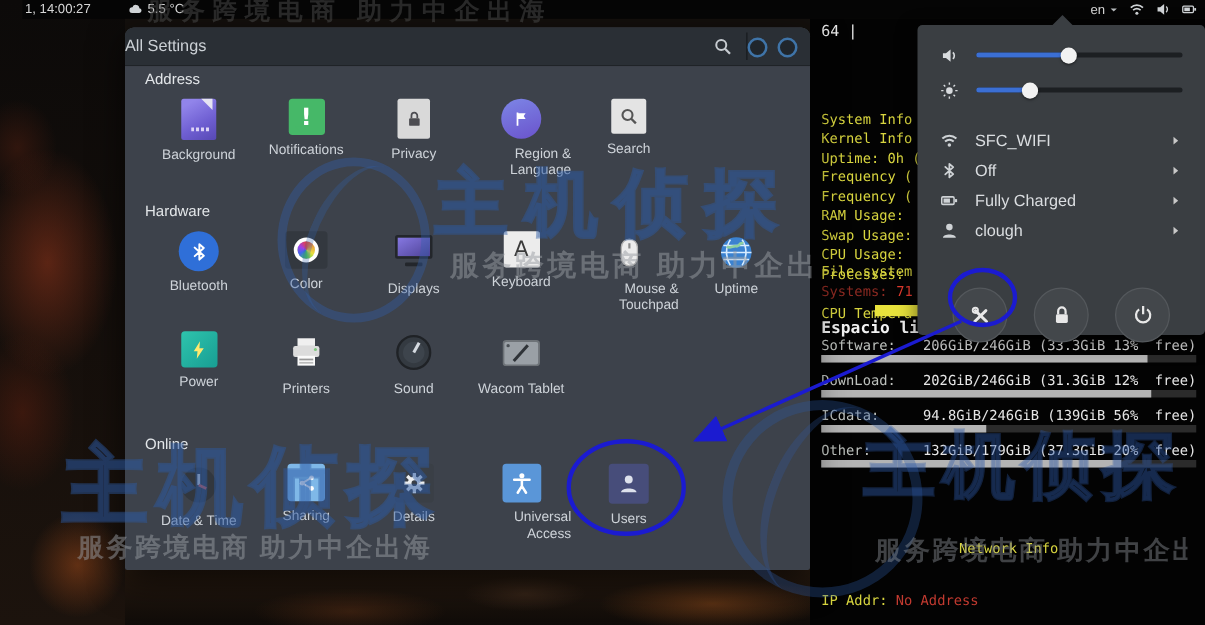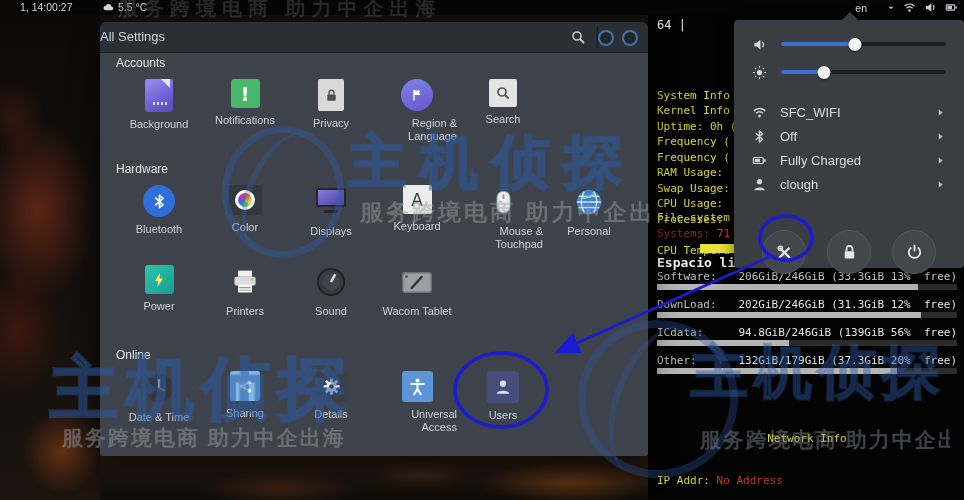--- a/index.html
+++ b/index.html
@@ -22,21 +22,21 @@
   
   .topbar{position:absolute;left:18px;top:0;width:964px;height:15px;background:#050505;z-index:15;
           color:#d6d6d6;font-size:10.5px;}
   .tb-clock{position:absolute;left:2px;top:1px;}
   .tb-cloud{position:absolute;left:84px;top:1px;width:13px;height:13px;color:#cfd3d6;}
   .tb-temp{position:absolute;left:100px;top:1px;}
   .tb-right{position:absolute;right:8px;top:0;height:15px;display:flex;align-items:center;gap:8px;}
   .tb-ico{width:13px;height:13px;color:#cfd3d6;display:inline-flex;}
   .tb-ico svg{width:100%;height:100%;}
   .tb-cloud svg{width:100%;height:100%;}
-  .tb-lang{display:inline-flex;align-items:center;gap:20px;}
+  .tb-lang{display:inline-flex;align-items:center;gap:3px;}
   .tb-caret{width:8px;height:8px;color:#b8bcbe;display:inline-flex;}
   .tb-caret svg{width:100%;height:100%;}
 
   
   .win{position:absolute;left:100px;top:22px;width:548px;height:434px;z-index:10;
        background:#3d424b;border-radius:7px 7px 2px 2px;box-shadow:0 8px 28px rgba(0,0,0,.65);}
   .win-header{position:absolute;left:0;top:0;right:0;height:30px;background:#2a2f35;
               border-radius:7px 7px 0 0;border-bottom:1px solid #1f2327;}
   .win-title{position:absolute;left:0;right:0;top:0;line-height:30px;text-align:left;
              font-size:13px;color:#ccd1d6;}
@@ -274,21 +274,21 @@
             <circle cx="7" cy="7" r="4" stroke="currentColor" fill="none" stroke-width="1.6"></circle>
             <line x1="10" y1="10" x2="14" y2="14" stroke="currentColor" stroke-width="1.8"></line>
           </svg></span>
       <div class="hdr-sep"></div>
       <div class="win-circles">
         <span class="win-circle"></span>
         <span class="win-circle"></span>
       </div>
     </div>
     <div class="sec sec-personal">
-      <div class="sec-label">Accounts</div>
+      <div class="sec-label">Address</div>
       <div class="sec-grid">
 
           <div class="gitem">
             <span class="gicon gi-background"></span>
             <span class="glabel">Background</span>
           </div>
 
           <div class="gitem">
             <span class="gicon gi-notifications"></span>
             <span class="glabel">Notifications</span>
@@ -365,21 +365,21 @@
           </div>
 
           <div class="gitem">
             <span class="gicon gi-network">
               <svg viewBox="0 0 16 16" width="30" height="30">
                 <circle cx="8" cy="8" r="6.5" fill="#3b82d0"></circle>
                 <path d="M5.5 2.5a10 10 0 0 0 0 11 M10.5 2.5a10 10 0 0 1 0 11 M1.5 8h13 M2.5 5h11 M2.5 11h11" stroke="#d8ecff" stroke-width="0.7" fill="none"></path>
                 <path d="M4 5.5c1.5 1 2.5-.5 4-.2s1-1.8 3-1.2" stroke="#8fd0a0" stroke-width="1.2" fill="none"></path>
               </svg>
             </span>
-            <span class="glabel">Personal</span>
+            <span class="glabel">Uptime</span>
           </div>
 
           <div class="gitem">
             <span class="gicon gi-power-tile">
               <svg viewBox="0 0 16 16" width="16" height="16">
                 <path d="M9 1 L4 9h3L6.4 15 12 6.5H8.5z" fill="#ffe96e"></path>
               </svg>
             </span>
             <span class="glabel">Power</span>
           </div>

